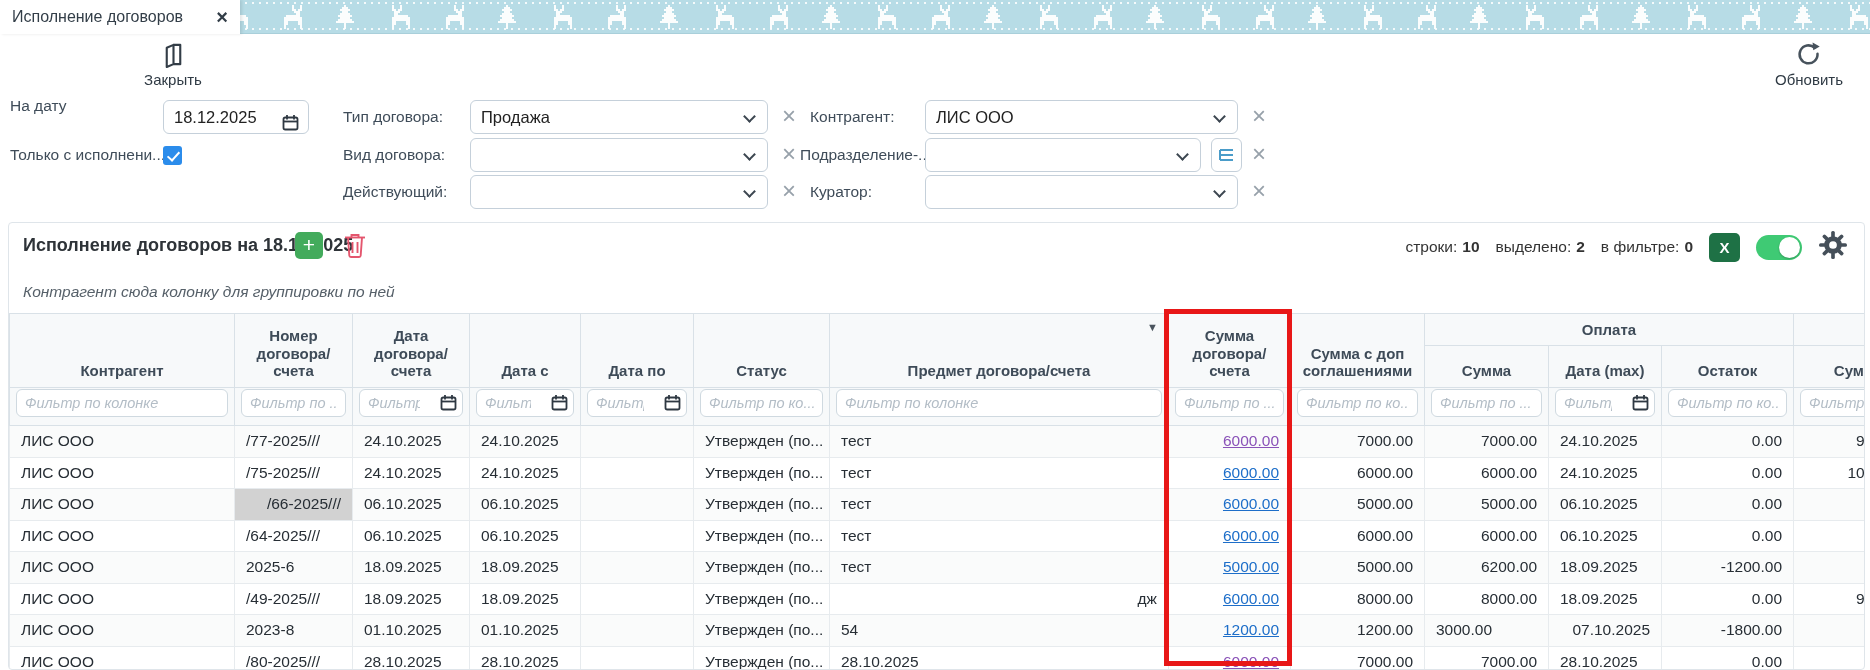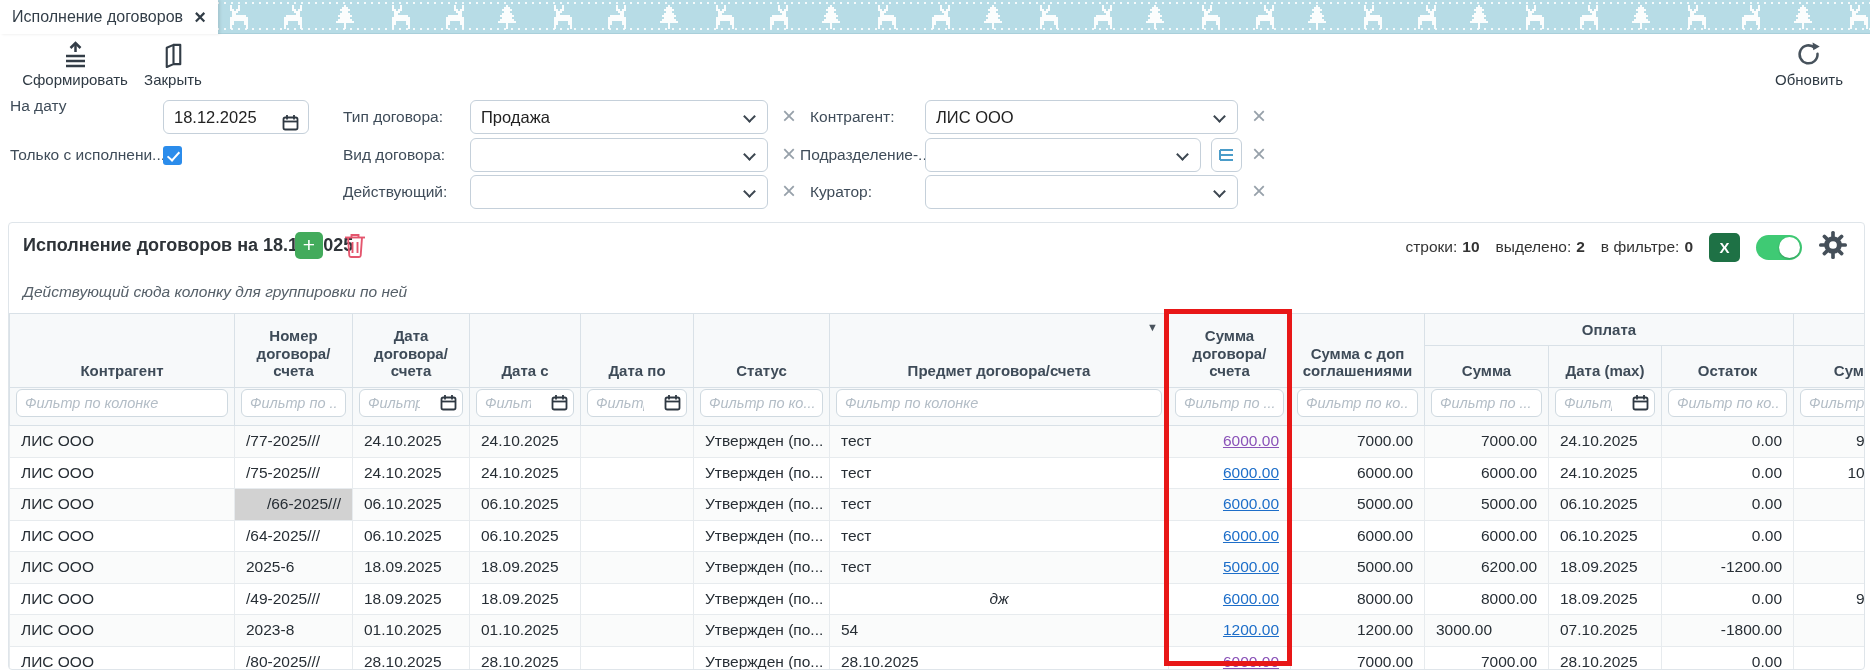--- a/index.html
+++ b/index.html
@@ -6,21 +6,21 @@
   html,body{width:1870px;height:670px;overflow:hidden}
   body{position:relative;background:#fff;font-family:"Liberation Sans",sans-serif;color:#333}
 
   
   .banner{position:absolute;left:0;top:0;width:1870px;height:34px;background:#b7dce6;border-bottom:1px solid #a9cfda}
   .banner .dots{position:absolute;left:0;right:0;height:2px;background:repeating-linear-gradient(90deg,rgba(255,255,255,.85) 0 2px,transparent 2px 7px)}
   .banner .dots.top{top:2px}.banner .dots.bot{bottom:3px}
   .banner svg{position:absolute;top:5px;opacity:.95}
 
   
-  .tab{position:absolute;left:0;top:0;width:218px;height:34px;background:#fff;display:flex;align-items:center;padding:12px 12px;z-index:5;box-shadow:2px 0 3px rgba(0,0,0,.10)}
+  .tab{position:absolute;left:0;top:0;width:240px;height:34px;background:#fff;display:flex;align-items:center;padding:12px 12px;z-index:5;box-shadow:2px 0 3px rgba(0,0,0,.10)}
   .tab .t{font-size:16px;color:#333e48;white-space:nowrap}
   .tab .x{margin-left:auto;font-size:20px;font-weight:700;color:#323d47;line-height:1;cursor:pointer}
 
   
   .toolbar{position:absolute;top:34px;left:0;width:100%;height:60px;background:#fff}
   .tbtn{position:absolute;top:7px;display:flex;flex-direction:column;align-items:center;gap:3px;font-size:15px;color:#2f3a44;cursor:pointer}
   .tbtn svg{display:block}
   .tbtn.generate{left:12px;width:126px}
   .tbtn.closebtn{left:138px;width:70px}
   .tbtn.refresh{left:1766px;width:86px}
@@ -1672,32 +1672,20 @@
       </svg>
     </div>
 </div>
 
 <div class="tab">
   <span class="t">Исполнение договоров</span>
   <span class="x">×</span>
 </div>
 
 <div class="toolbar">
-  <div class="tbtn generate">
-    <span>
-      <svg width="27" height="27" viewBox="0 0 27 27" fill="none" stroke="#333d47" stroke-width="2.5">
-        <line x1="4" y1="15" x2="23" y2="15"></line>
-          <line x1="4" y1="20" x2="23" y2="20"></line>
-          <line x1="4" y1="25" x2="23" y2="25"></line>
-        <line x1="13.5" y1="11" x2="13.5" y2="3"></line>
-          <polyline points="8.5,7 13.5,2 18.5,7" fill="none"></polyline>
-      </svg>
-    </span>
-    <span>Сформировать</span>
-  </div>
   <div class="tbtn closebtn">
     <span>
       <svg width="27" height="27" viewBox="0 0 28 28" fill="none" stroke="#333d47" stroke-width="2.2" stroke-linejoin="round">
         <path d="M14 4 h7 v20 h-7"></path>
           <polygon points="14,4 7,7 7,27 14,24" fill="none"></polygon>
       </svg>
     </span>
     <span>Закрыть</span>
   </div>
   <div class="tbtn refresh">
@@ -1800,21 +1788,21 @@
           <rect x="12.3" y="1" width="3.4" height="7" rx="1.4" transform="rotate(90 14 14)" fill="#454f59"></rect>
           <rect x="12.3" y="1" width="3.4" height="7" rx="1.4" transform="rotate(135 14 14)" fill="#454f59"></rect>
           <rect x="12.3" y="1" width="3.4" height="7" rx="1.4" transform="rotate(180 14 14)" fill="#454f59"></rect>
           <rect x="12.3" y="1" width="3.4" height="7" rx="1.4" transform="rotate(225 14 14)" fill="#454f59"></rect>
           <rect x="12.3" y="1" width="3.4" height="7" rx="1.4" transform="rotate(270 14 14)" fill="#454f59"></rect>
           <rect x="12.3" y="1" width="3.4" height="7" rx="1.4" transform="rotate(315 14 14)" fill="#454f59"></rect>
           <circle cx="14" cy="14" r="8.2" fill="#454f59"></circle>
           <circle cx="14" cy="14" r="3.6" fill="#fff"></circle>
         </svg></span>
   </div>
-  <div class="group-hint">Действующий сюда колонку для группировки по ней</div>
+  <div class="group-hint">Контрагент сюда колонку для группировки по ней</div>
 
   <div class="table-wrap">
     <table>
         <colgroup>
           <col style="width: 225px;">
           <col style="width: 118px;">
           <col style="width: 117px;">
           <col style="width: 111px;">
           <col style="width: 113px;">
           <col style="width: 136px;">
@@ -1984,40 +1972,40 @@
             <td style="text-align: right;">-1200.00</td>
             <td style="text-align: right;"></td>
           </tr>
           <tr>
             <td style="text-align: left;">ЛИС ООО</td>
             <td style="text-align: left;">/49-2025///</td>
             <td style="text-align: left;">18.09.2025</td>
             <td style="text-align: left;">18.09.2025</td>
             <td style="text-align: left;"></td>
             <td style="text-align: left;">Утвержден (по...</td>
-            <td style="text-align: center; font-style: italic;">дж</td>
+            <td style="text-align: right;">дж</td>
             <td style="text-align: right;"><a href="#" class="amt">6000.00</a></td>
             <td style="text-align: right;">8000.00</td>
             <td style="text-align: right;">8000.00</td>
             <td style="text-align: left;">18.09.2025</td>
             <td style="text-align: right;">0.00</td>
             <td style="text-align: right;">9000.00</td>
           </tr>
           <tr>
             <td style="text-align: left;">ЛИС ООО</td>
             <td style="text-align: left;">2023-8</td>
             <td style="text-align: left;">01.10.2025</td>
             <td style="text-align: left;">01.10.2025</td>
             <td style="text-align: left;"></td>
             <td style="text-align: left;">Утвержден (по...</td>
             <td style="text-align: left;">54</td>
             <td style="text-align: right;"><a href="#" class="amt">1200.00</a></td>
             <td style="text-align: right;">1200.00</td>
             <td style="text-align: left;">3000.00</td>
-            <td style="text-align: left;">07.10.2025</td>
+            <td style="text-align: right;">07.10.2025</td>
             <td style="text-align: right;">-1800.00</td>
             <td style="text-align: right;"></td>
           </tr>
           <tr>
             <td style="text-align: left;">ЛИС ООО</td>
             <td style="text-align: left;">/80-2025///</td>
             <td style="text-align: left;">28.10.2025</td>
             <td style="text-align: left;">28.10.2025</td>
             <td style="text-align: left;"></td>
             <td style="text-align: left;">Утвержден (по...</td>

